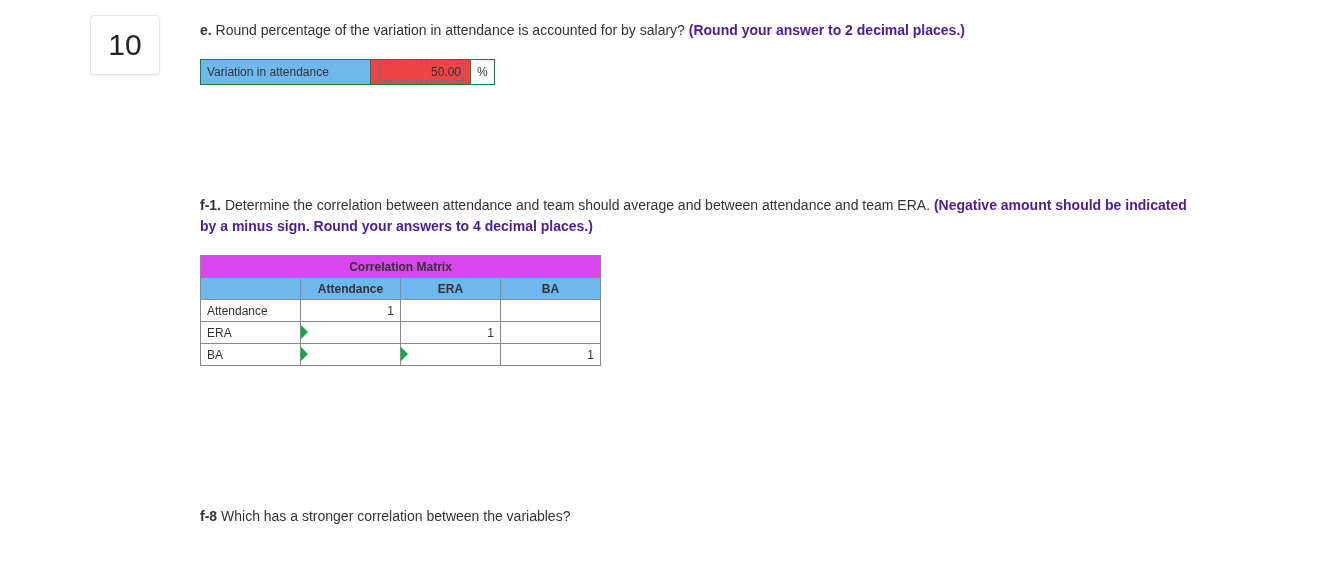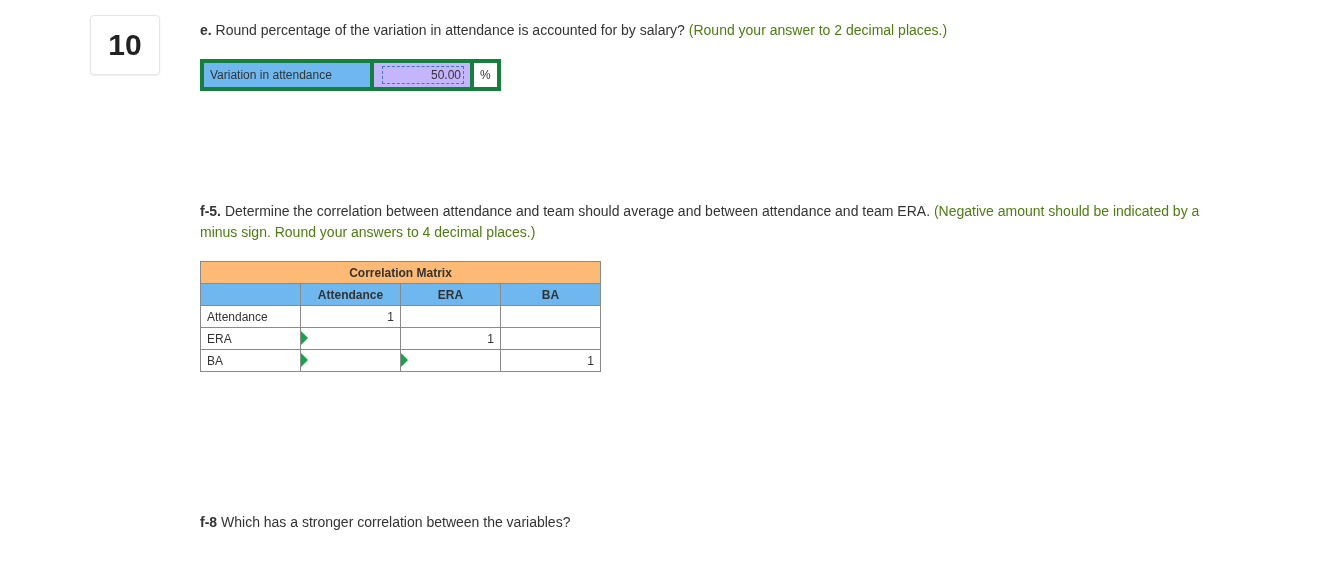--- a/index.html
+++ b/index.html
@@ -20,57 +20,57 @@
   .qnum-box {
     width: 70px;
     height: 60px;
     border: 1px solid #e5e5e5;
     border-radius: 4px;
     box-shadow: 0 1px 2px rgba(0,0,0,0.08);
     display: flex;
     align-items: center;
     justify-content: center;
     font-size: 30px;
-    font-weight: 700;
+    font-weight: 400;
     color: #222;
     background: #fff;
     margin-right: 40px;
     flex-shrink: 0;
     margin-top: -5px;
   }
   .content {
     flex: 1;
     max-width: 1000px;
   }
   .question-text {
     line-height: 1.5;
     margin-bottom: 18px;
   }
   .bold { font-weight: 700; }
-  .red { color: #4d7c0f; font-weight: 400; }
+  .red { color: #4c1d95; font-weight: 700; }
   .section { margin-bottom: 110px; }
   .section.f1 { margin-bottom: 140px; }
 
   table.answer-table {
     border-collapse: collapse;
     font-size: 12px;
   }
   table.answer-table td, table.answer-table th {
-    border: 4px solid #15803d;
+    border: 1px solid #15803d;
     padding: 3px 6px;
     height: 22px;
   }
   .label-cell {
     background: #6fb8ef;
     font-weight: 400;
     text-align: left;
     width: 170px;
   }
   .val-cell {
-    background: #c4b5fd;
+    background: #ef4444;
     text-align: right;
     width: 100px;
     position: relative;
   }
   .unit-cell {
     background: #fff;
     text-align: left;
     width: 22px;
   }
   .dashed-box {
@@ -87,21 +87,21 @@
   .cm {
     border-collapse: collapse;
     font-size: 12px;
     margin-top: 10px;
   }
   .cm th, .cm td {
     border: 1px solid #8a8a8a;
     height: 22px;
   }
   .cm .title-row th {
-    background: #fdba74;
+    background: #d946ef;
     font-weight: 700;
   }
   .cm .col-h {
     background: #6fb8ef;
     font-weight: 700;
     text-align: center;
     width: 100px;
   }
   .cm .row-lbl {
     background: #fff;
@@ -152,21 +152,21 @@
             <span class="dashed-box">50.00</span>
           </td>
           <td class="unit-cell">%</td>
         </tr>
       </tbody>
         </table>
     </div>
 
     <div class="section f1">
       <div class="question-text">
-        <span class="bold">f-5.</span>
+        <span class="bold">f-1.</span>
         <span>Determine the correlation between attendance and team should average and between attendance and team ERA. </span>
         <span class="red">(Negative amount should be indicated by a minus sign. Round your answers to 4 decimal places.)</span>
       </div>
 
       <table class="cm">
         <tbody>
             <tr class="title-row">
           <th colspan="4">Correlation Matrix</th>
         </tr>
         <tr>

